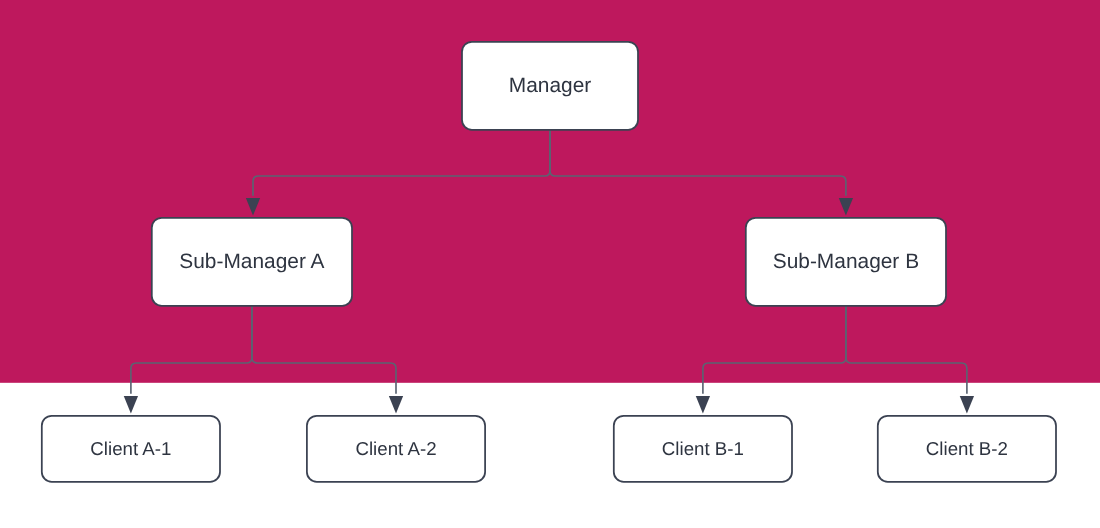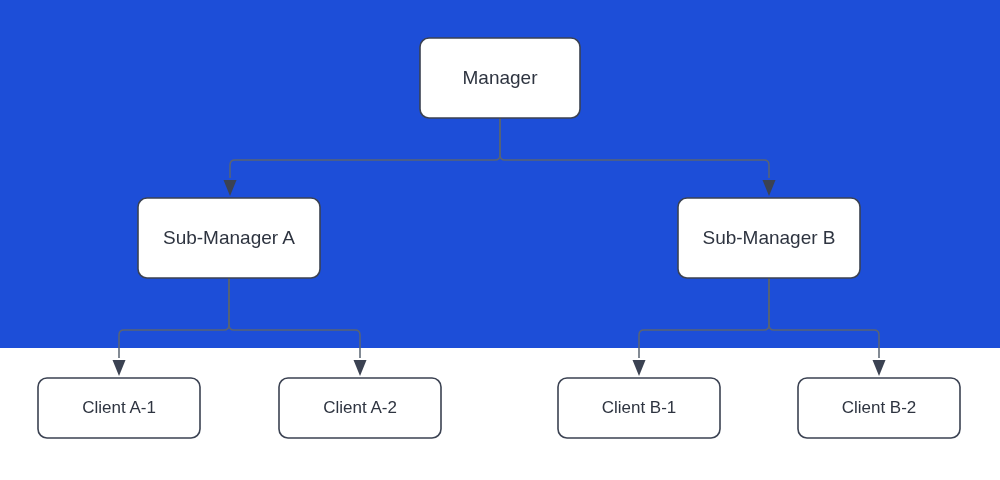--- a/index.html
+++ b/index.html
@@ -11,21 +11,21 @@
   body {
     width: 1000px;
     height: 480px;
     overflow: hidden;
     font-family: "Liberation Sans", sans-serif;
   }
   #diagram-canvas {
     position: relative;
     width: 1000px;
     height: 348px;
-    background: #1d4ed8;
+    background: #be185d;
   }
   svg.diagram-svg {
     position: absolute;
     left: 0;
     top: 0;
     width: 1000px;
     height: 480px;
     display: block;
   }
   .node-box {

